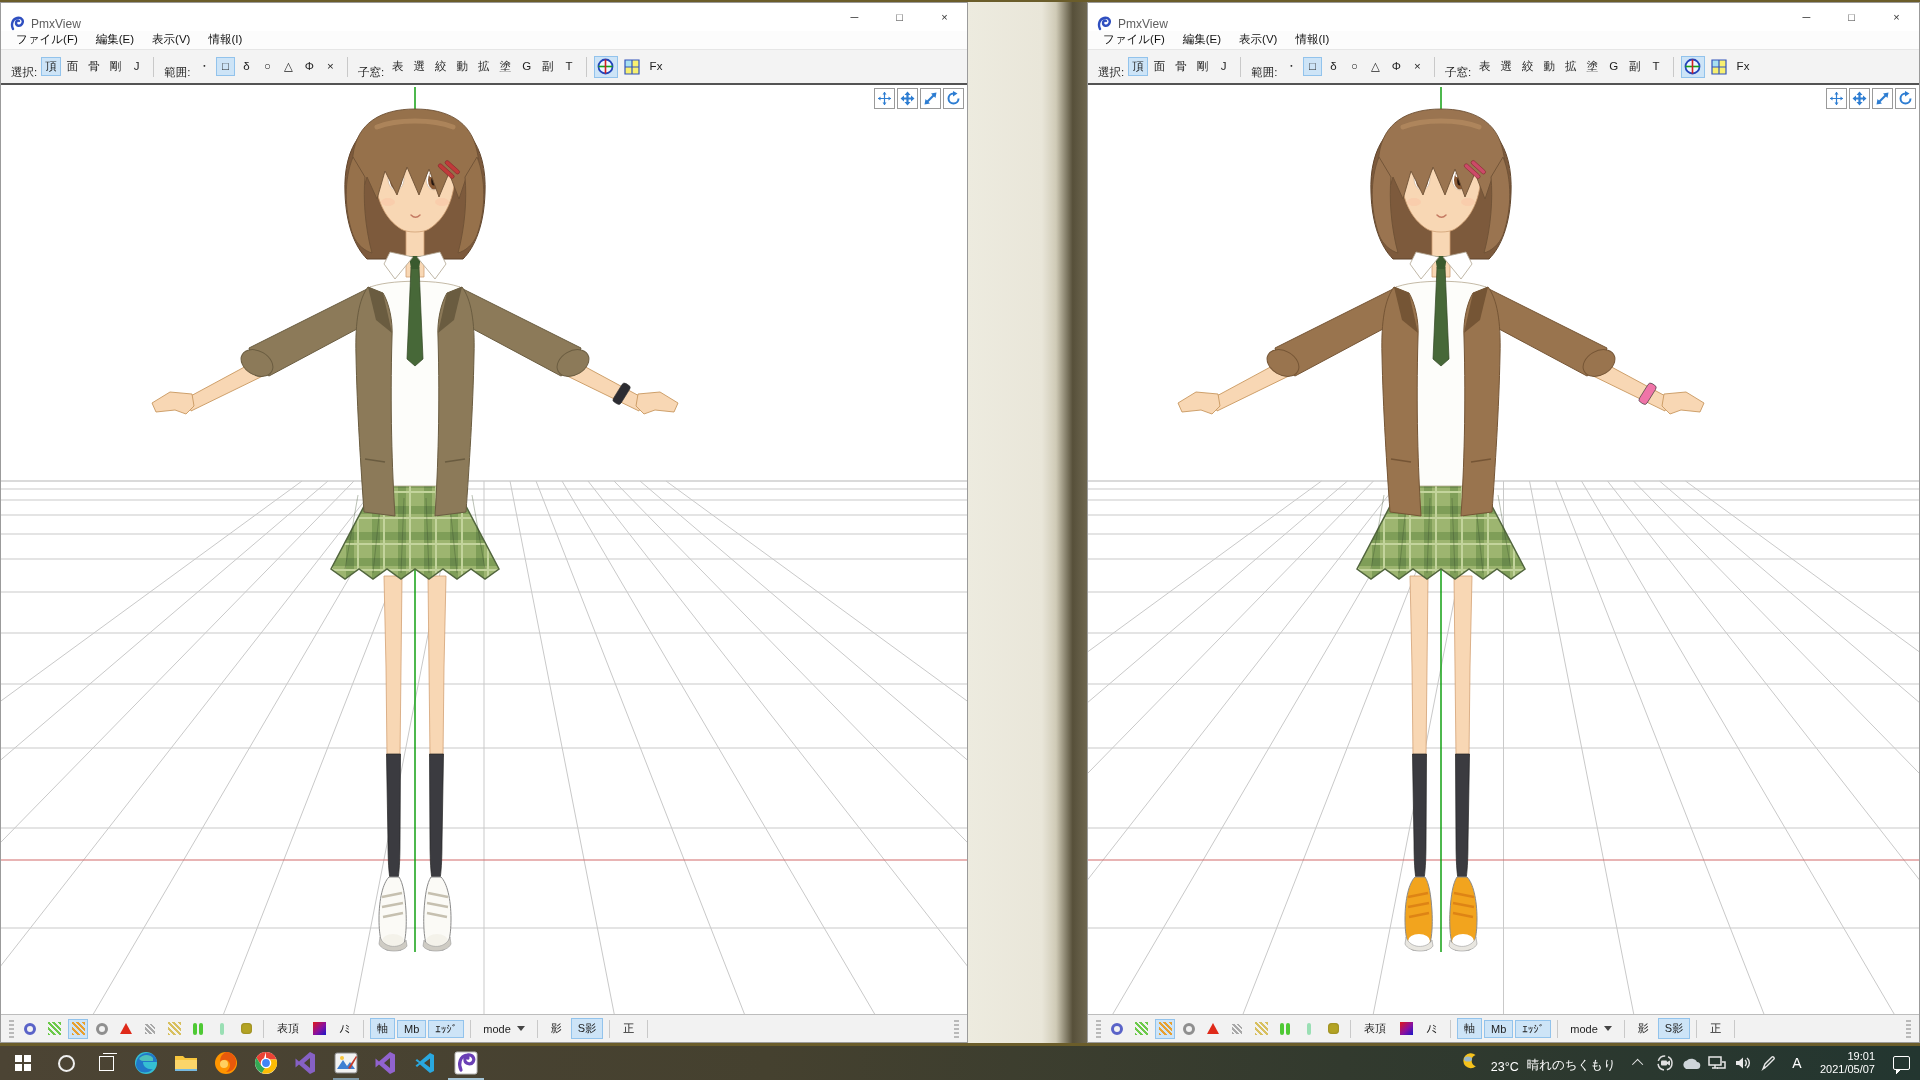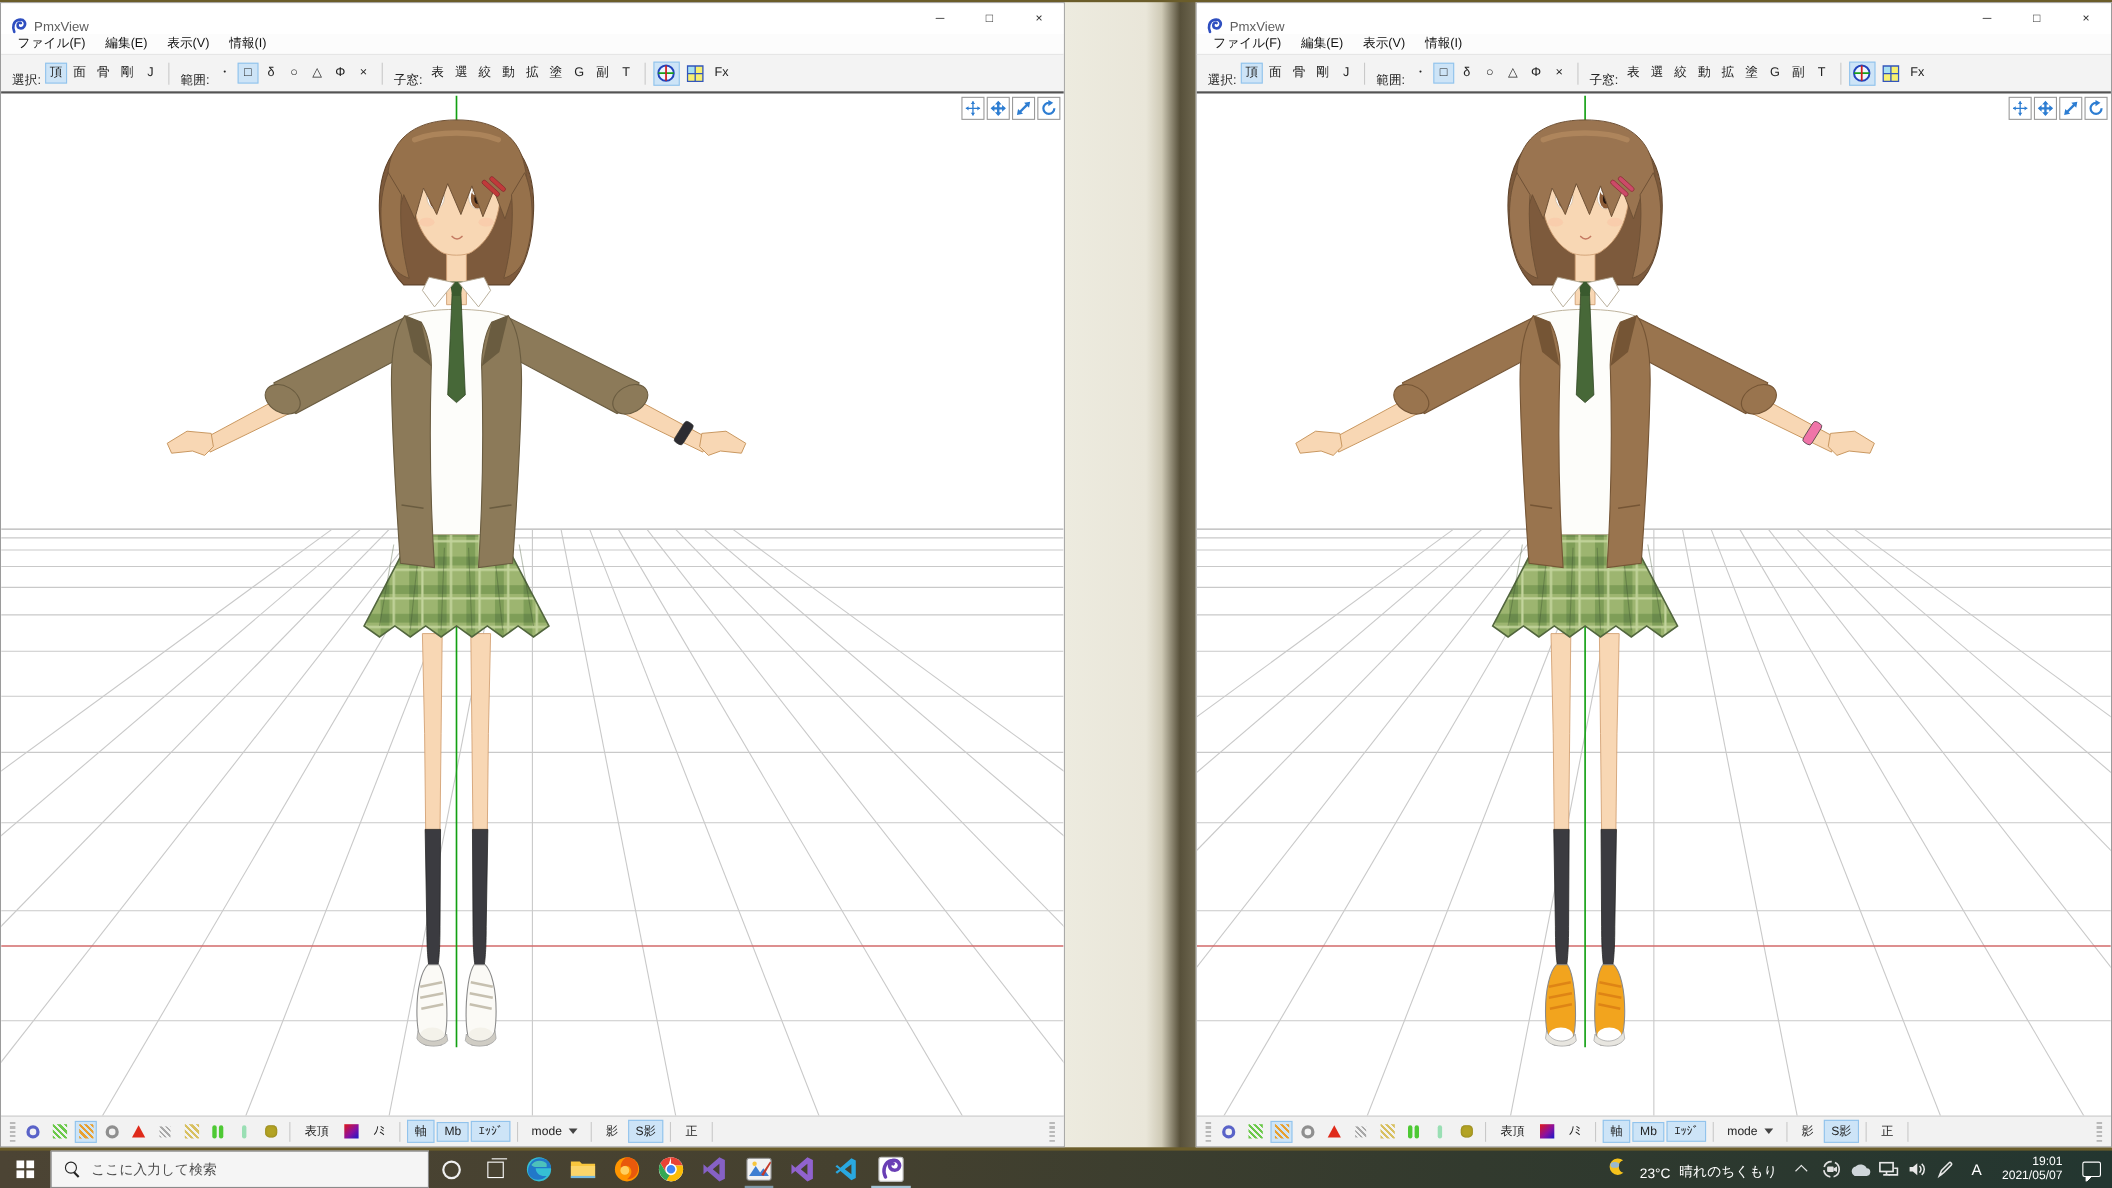--- a/index.html
+++ b/index.html
@@ -569,24 +569,20 @@
 
   <div class="taskbar">
     <div class="startbtn">
       <span class="winlogo">
           <span></span>
           <span></span>
           <span></span>
           <span></span>
         </span>
     </div>
-    <div class="searchbox">
-      <span class="mag"></span>
-      <span class="ph">ここに入力して検索</span>
-    </div>
     <div class="tbic">
         <span class="cort"></span>
       </div>
     <div class="tbic">
         <span class="tview"></span>
       </div>
 
     <div class="tbic">
       <svg width="26" height="26" viewBox="0 0 26 26">
         <circle cx="13" cy="13" r="11" fill="#35bfd3"></circle>

